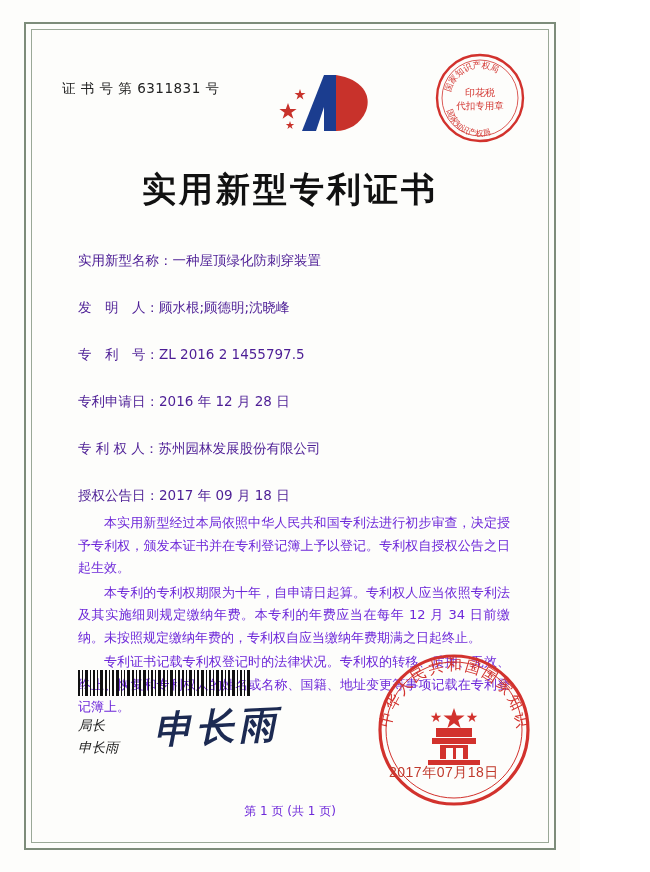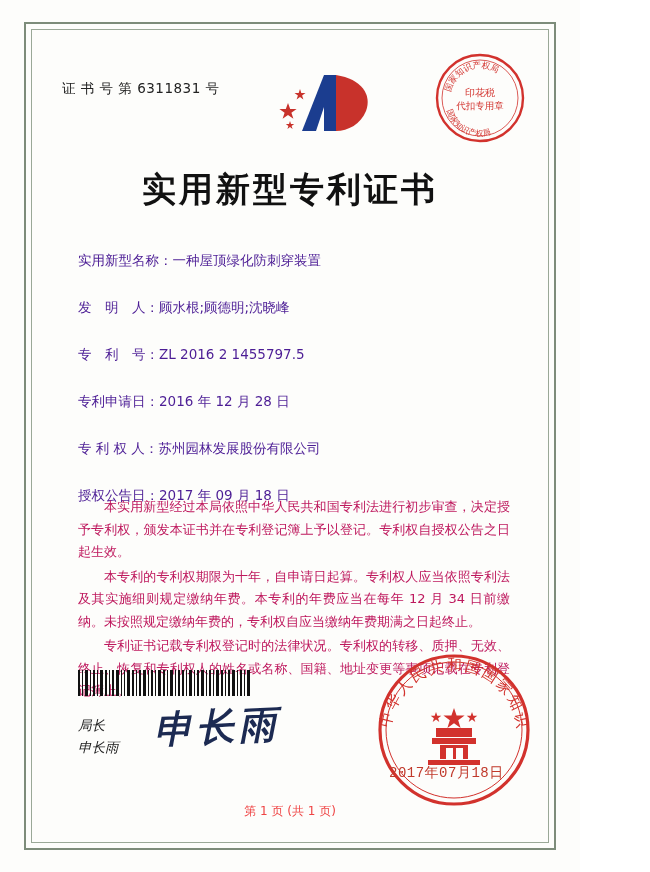--- a/index.html
+++ b/index.html
@@ -104,24 +104,24 @@
   }
   .field-value {
     display: inline;
   }
 
   
   .body-text {
     position: absolute;
     left: 34px;
     right: 26px;
-    top: 454px;
+    top: 470px;
     font-size: 13px;
     line-height: 22.5px;
-    color: #be185d;
+    color: #6d28d9;
     text-align: justify;
   }
   .body-text p {
     margin: 0 0 2px 0;
     text-indent: 26px;
   }
 
   
   .barcode {
     position: absolute;
@@ -168,32 +168,32 @@
     width: 160px;
     height: 160px;
   }
   .issue-date {
     position: absolute;
     left: 345px;
     top: 722px;
     font-size: 14px;
     color: #c0392b;
     letter-spacing: 0.5px;
-    font-family: Liberation Mono, monospace;
+    font-family: Liberation Sans, sans-serif;
   }
 
   
   .footer {
     position: absolute;
     left: 0;
     right: 0;
     bottom: 10px;
     text-align: center;
     font-size: 12px;
-    color: #ef4444;
+    color: #6d28d9;
   }
 </style>
 </head>
 <body>
 
 <div class="page">
   <div class="border-outer"></div>
   <div class="border-inner"></div>
 
   <div class="content">

